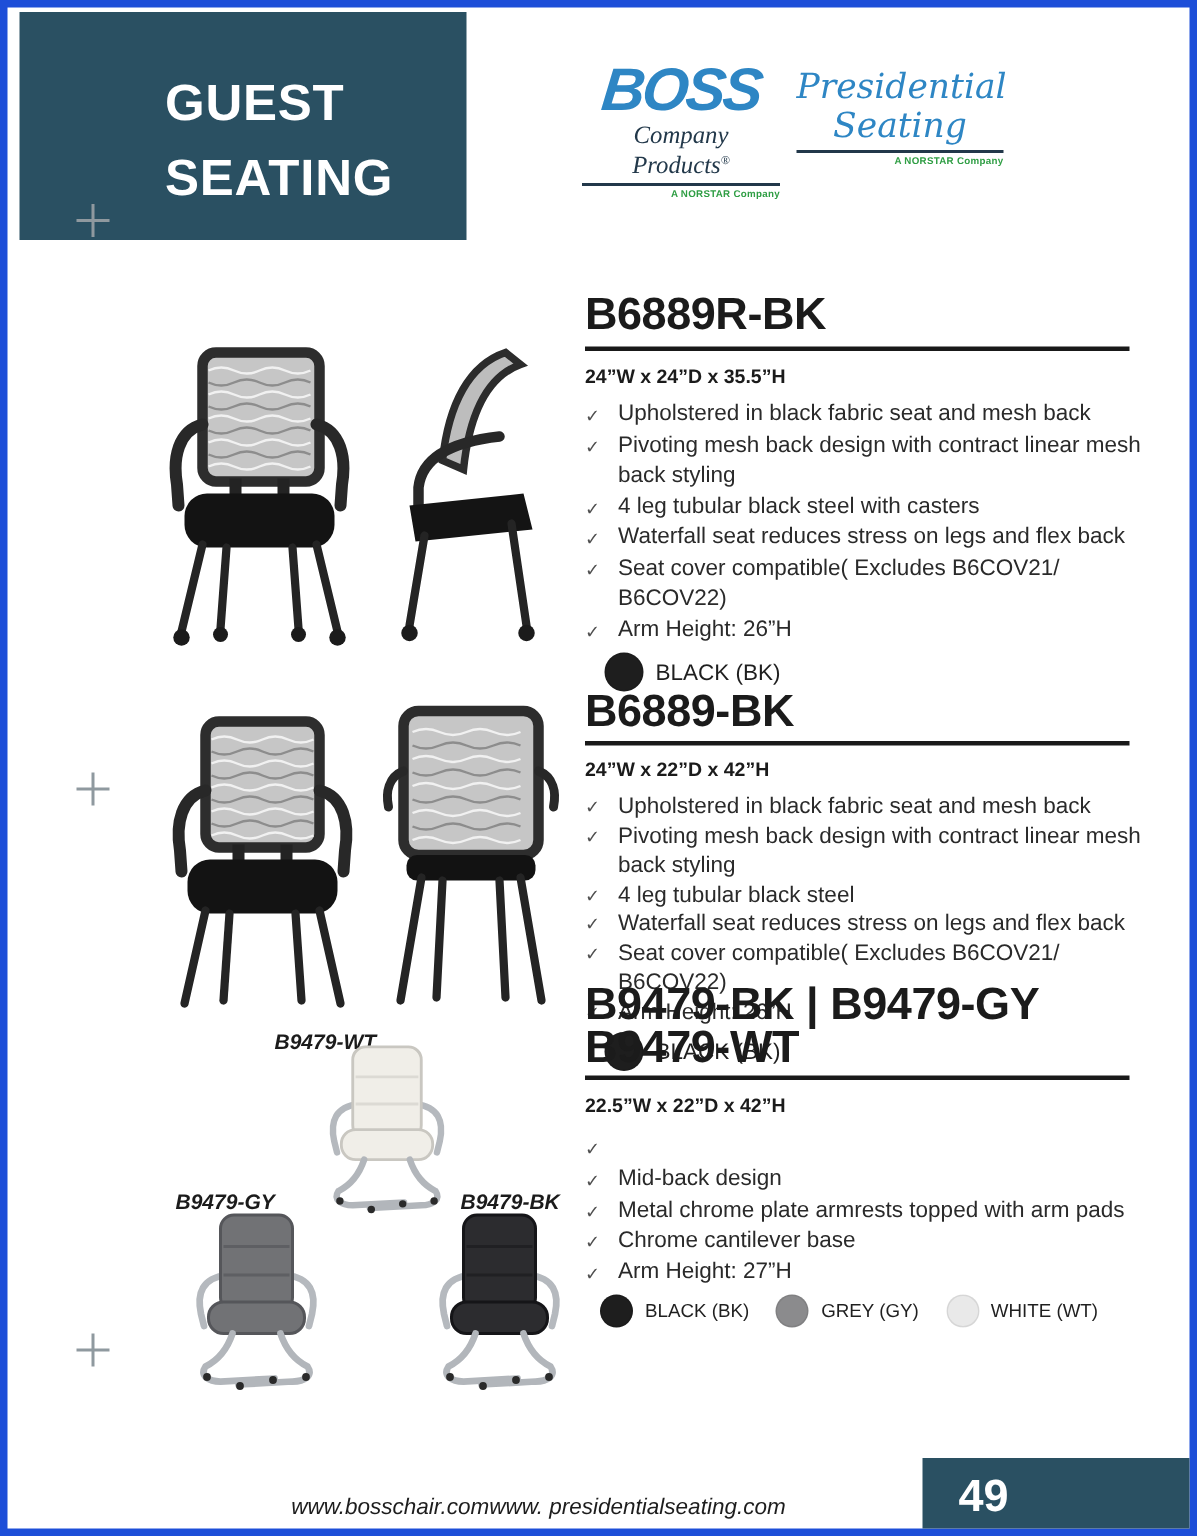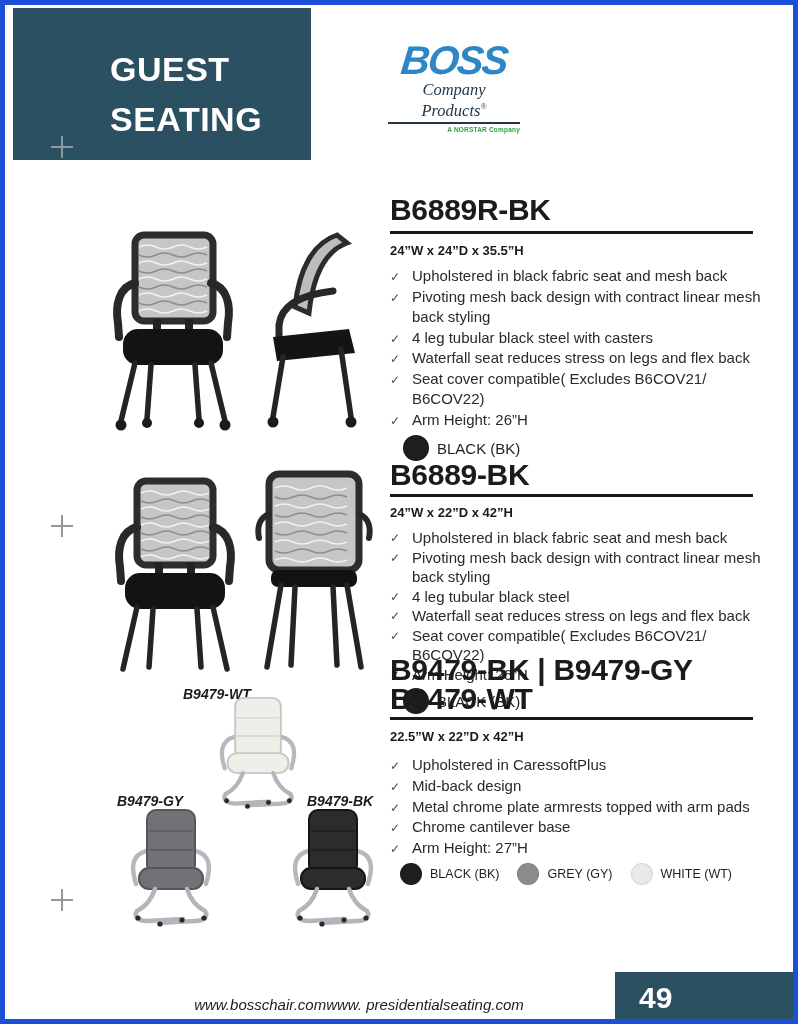--- a/index.html
+++ b/index.html
@@ -86,20 +86,26 @@
   <div class="plus" style="left:46px;top:510px;"></div>
   <div class="plus" style="left:46px;top:884px;"></div>
 
   <div class="boss-logo">
     <span class="boss-name" style="color: rgb(46, 134, 196);">BOSS</span>
     <span class="boss-sub" style="color: rgb(34, 56, 74);"><span>Company Products</span><sup>®</sup></span>
     <div class="logo-rule" style="background-color: rgb(34, 56, 74);"></div>
     <span class="logo-tag" style="color: rgb(47, 158, 68);">A NORSTAR Company</span>
   </div>
 
+  <div class="pres-logo">
+    <span class="pres-line" style="color: rgb(46, 134, 196);">Presidential</span>
+    <span class="pres-line" style="color: rgb(46, 134, 196);">Seating</span>
+    <div class="logo-rule" style="background-color: rgb(34, 56, 74);"></div>
+    <span class="logo-tag" style="color: rgb(47, 158, 68);">A NORSTAR Company</span>
+  </div>
 
   <section class="product" id="p1">
     <h2 class="model" style="margin:0;">
       <span>B6889R-BK</span>
       <span></span>
     </h2>
     <div class="dims">24”W x 24”D x 35.5”H</div>
     <ul class="features">
       <li>
           <span class="chk">✓</span>
@@ -176,21 +182,20 @@
 
   <section class="product" id="p3">
     <h2 class="model" style="margin:0;">
       <span>B9479-BK | B9479-GY</span>
       <span>B9479-WT</span>
     </h2>
     <div class="dims">22.5”W x 22”D x 42”H</div>
     <ul class="features">
       <li>
           <span class="chk">✓</span>
-          <span>Upholstered in CaressoftPlus</span>
         </li>
       <li>
           <span class="chk">✓</span>
           <span>Mid-back design</span>
         </li>
       <li>
           <span class="chk">✓</span>
           <span>Metal chrome plate armrests topped with arm pads</span>
         </li>
       <li>

